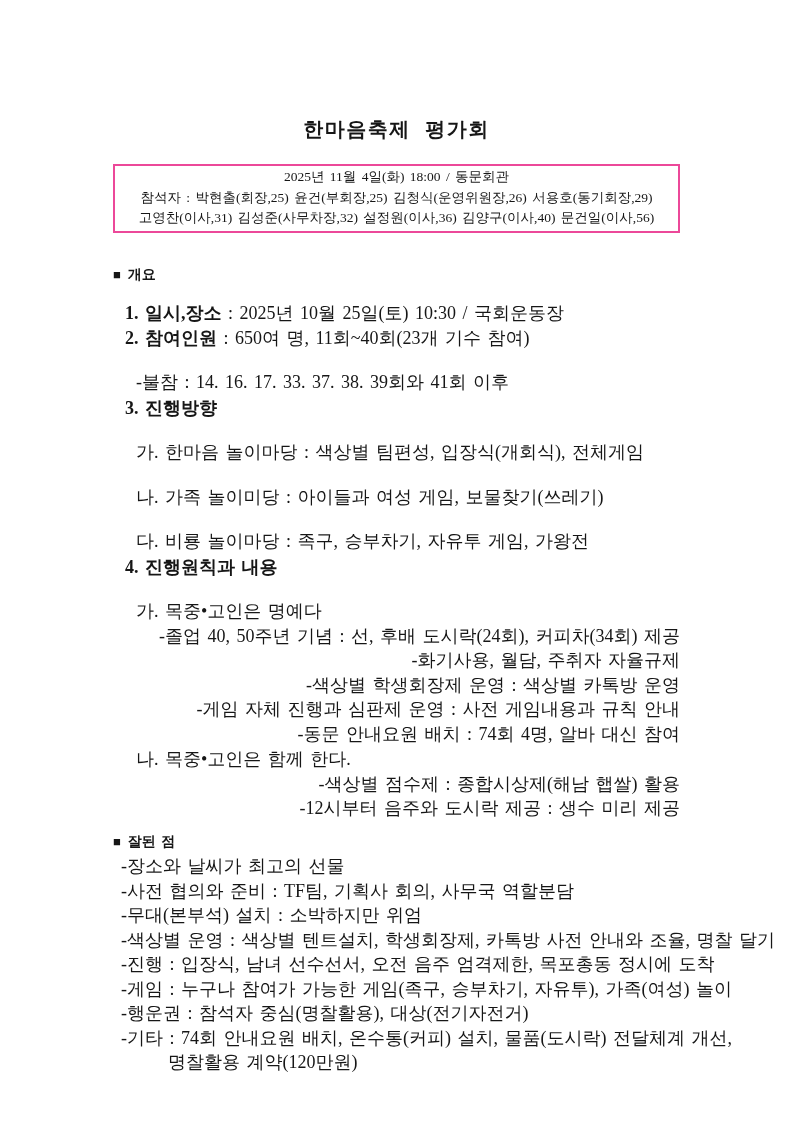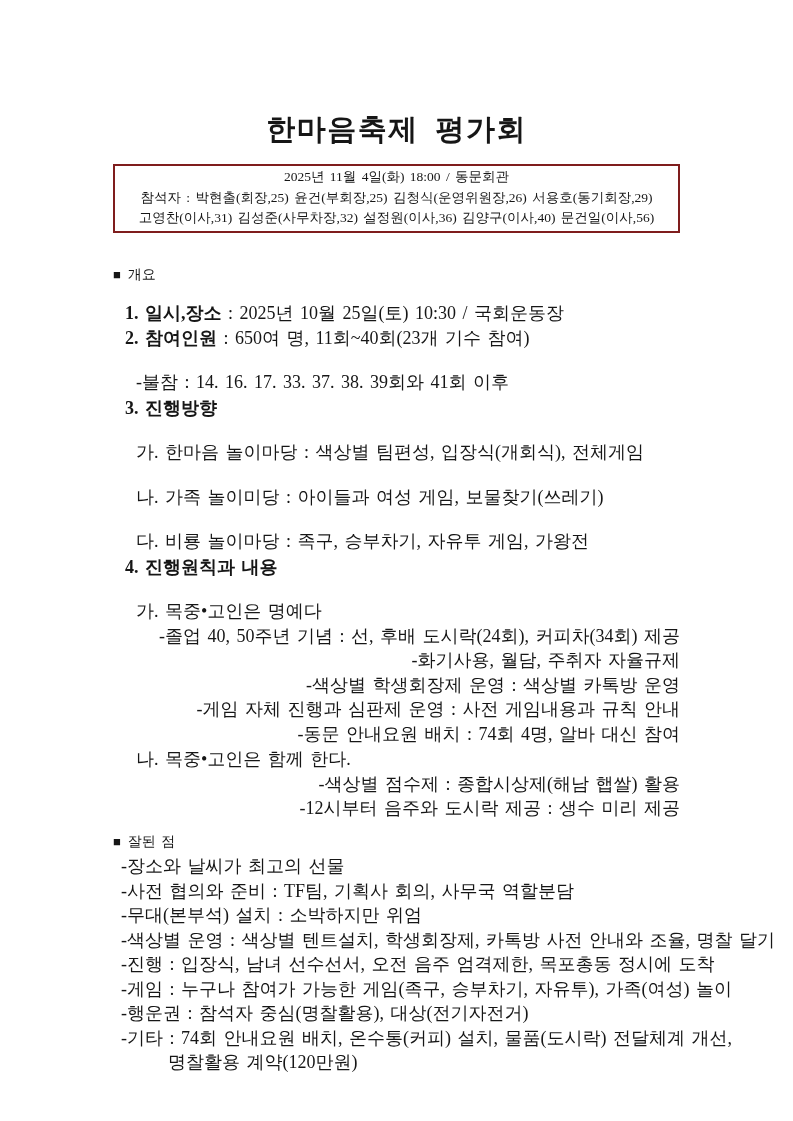--- a/index.html
+++ b/index.html
@@ -12,48 +12,48 @@
     color: #161616;
   }
   .page {
     width: 793px;
     height: 1121px;
     padding: 112px 113px 0 113px;
   }
   
   .doc-title {
     text-align: center;
-    font-size: 29px;
+    font-size: 20px;
     font-weight: bold;
     letter-spacing: 1.5px;
     word-spacing: 8px;
     line-height: 34px;
     margin-bottom: 18px;
   }
   
   .info-box {
-    border: 2px solid #7f1d1d;
+    border: 2px solid #ec4899;
     text-align: center;
     font-size: 13.5px;
     line-height: 20.5px;
     padding: 1px 4px 2px 4px;
     margin-bottom: 30px;
     word-spacing: 2px;
     white-space: nowrap;
   }
   
   .line {
     font-size: 18px;
     line-height: 24.5px;
     word-spacing: 2px;
     white-space: nowrap;
   }
   .bold { font-weight: bold; }
   
-  .sec-head { font-weight: normal; font-size: 14px; }
+  .sec-head { font-weight: bold; font-size: 14px; }
   .sec-head .sq { font-size: 13px; margin-right: 7px; }
   
   .ind-num  { padding-left: 12px; }  
   .ind-sub  { padding-left: 23px; margin-top: 20px; }  
   .ind-dash { padding-left: 35px; text-align: right; }  
   .ind-good { padding-left: 8px;  }  
   .ind-cont { padding-left: 55px; }  
   
   .gap-top    { margin-top: 1px; }
   .gap-after  { margin-bottom: 14px; }

